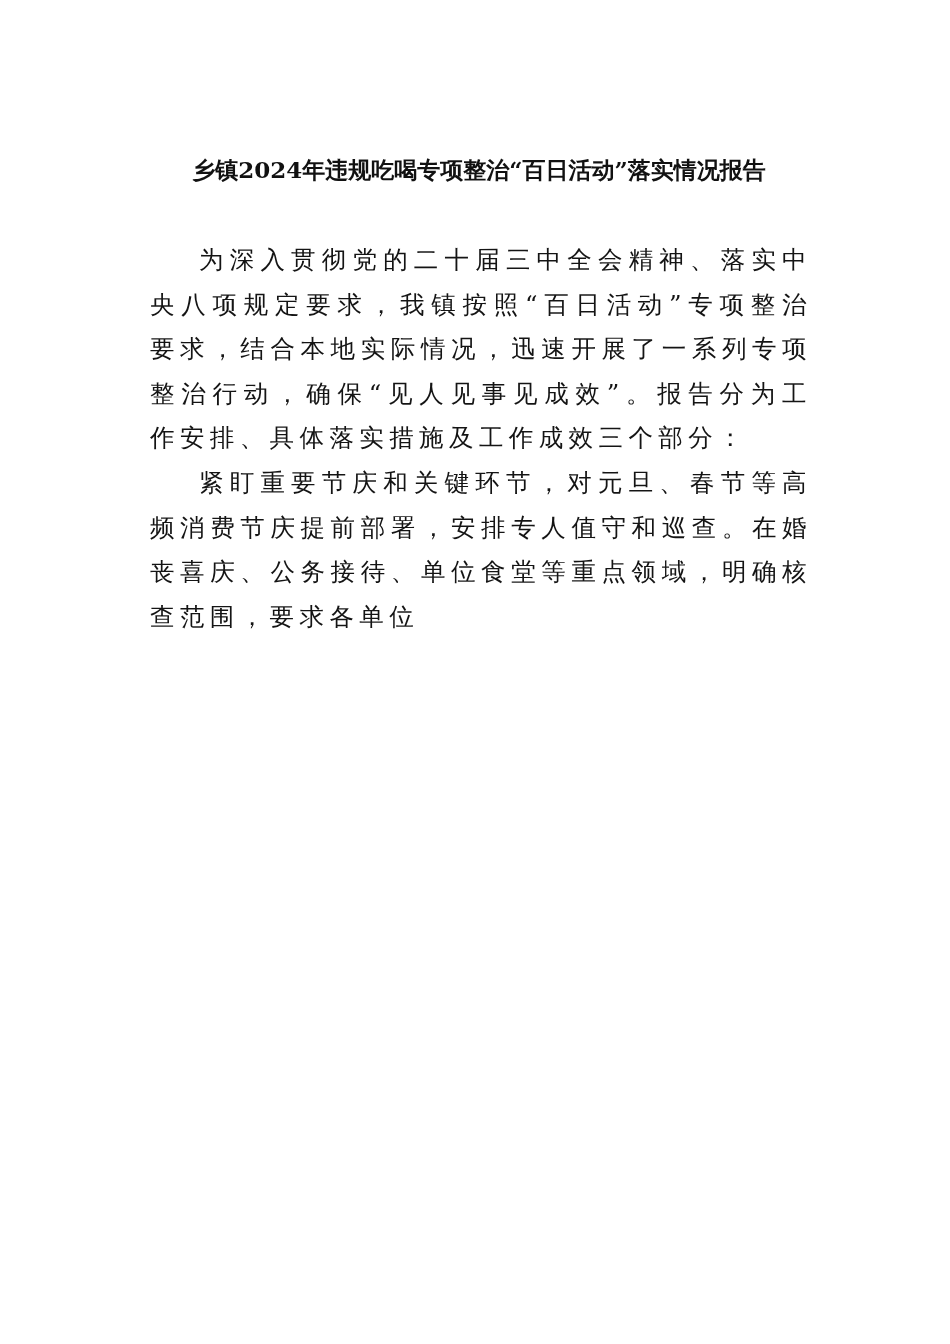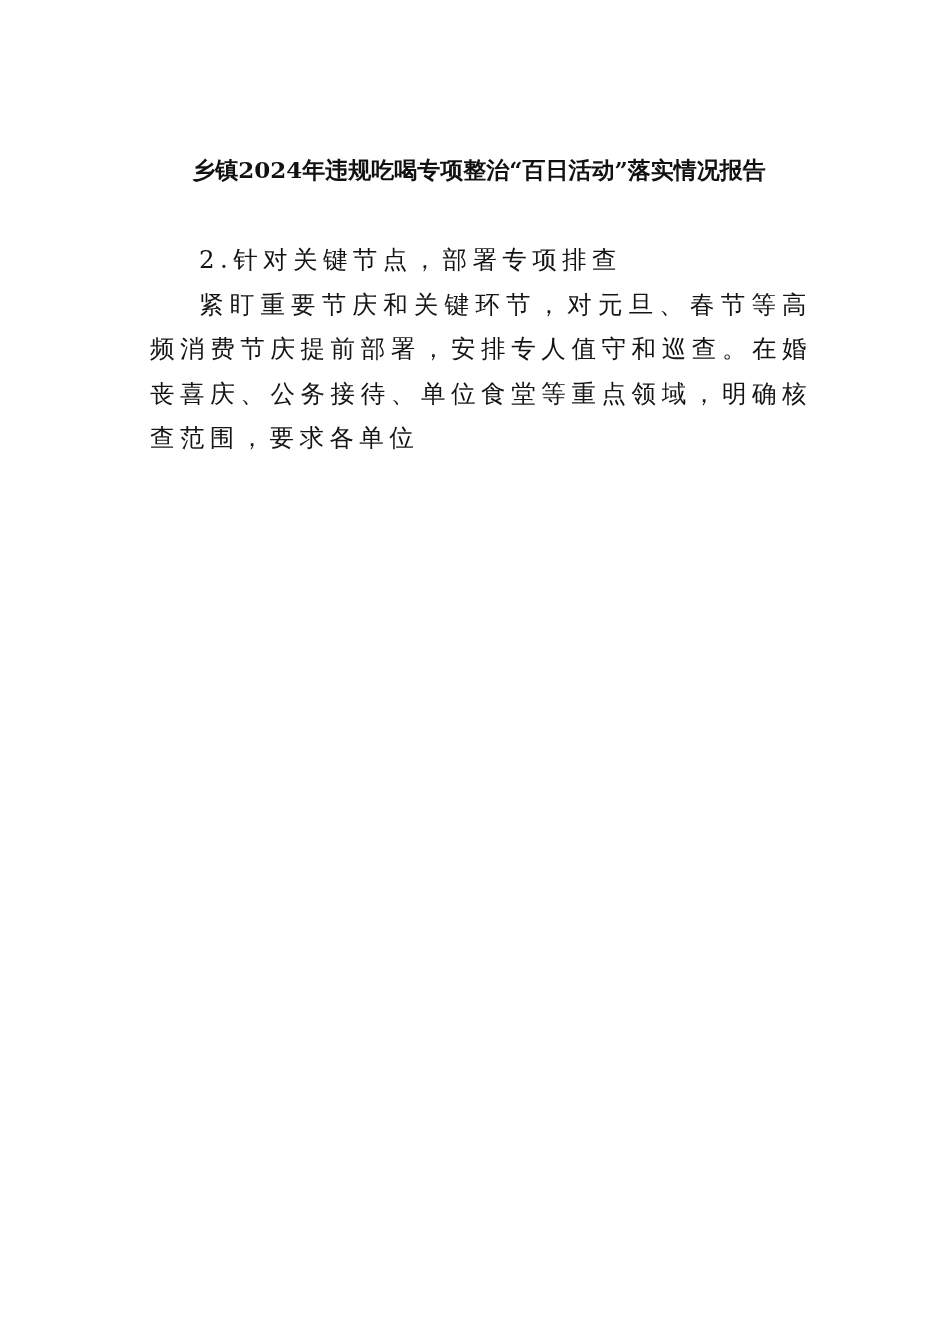--- a/index.html
+++ b/index.html
@@ -55,16 +55,16 @@
       text-indent: 2em;
     }
   </style>
 </head>
 <body>
 
 <div class="page">
   <div class="title">乡镇2024年违规吃喝专项整治“百日活动”落实情况报告</div>
 
   <div class="body">
-    <p class="heading">2.针对关键节点，部署专项排查</p>
+    <p>为深入贯彻党的二十届三中全会精神、落实中央八项规定要求，我镇按照“百日活动”专项整治要求，结合本地实际情况，迅速开展了一系列专项整治行动，确保“见人见事见成效”。报告分为工作安排、具体落实措施及工作成效三个部分：</p>
     <p>紧盯重要节庆和关键环节，对元旦、春节等高频消费节庆提前部署，安排专人值守和巡查。在婚丧喜庆、公务接待、单位食堂等重点领域，明确核查范围，要求各单位</p>
   </div>
 </div>
 
 </body></html>

